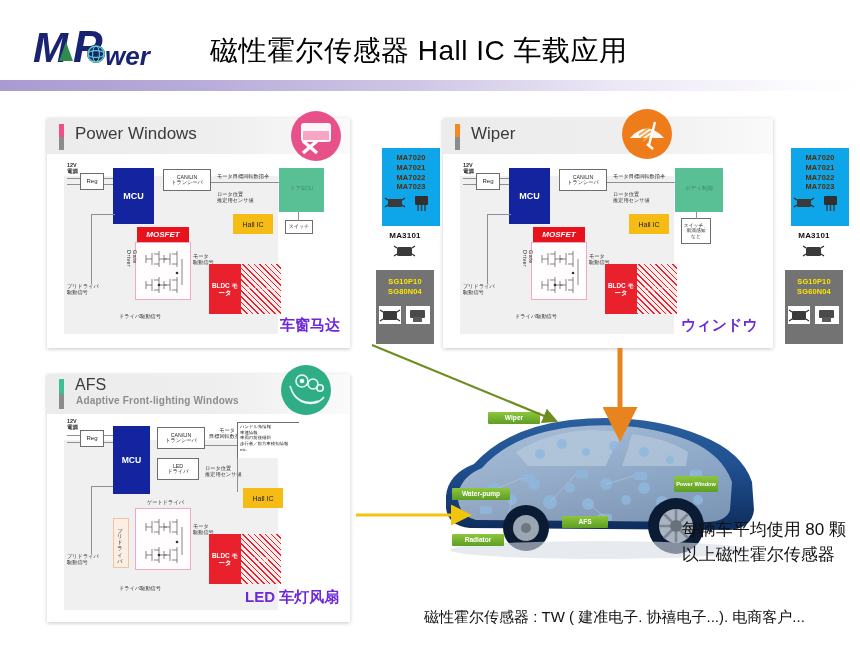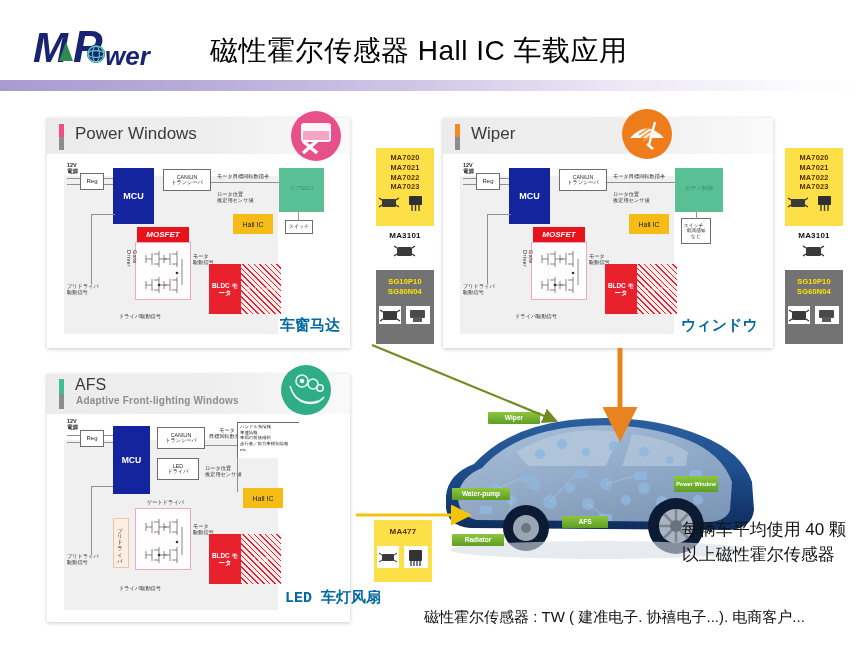--- a/index.html
+++ b/index.html
@@ -80,30 +80,30 @@
     display: flex; align-items: center; justify-content: center;
     background-color: #fdecec;
     background-image: repeating-linear-gradient(45deg, #e8212c 0 1px, transparent 1px 4px);
   }
   .wire { position: absolute; background: #8f8f8f; }
   .lbl { position: absolute; line-height: 1.15; white-space: pre; color: #2b2b2b; }
   .bridge {
     position: absolute; border: 1px solid #f0a9c4; background: #fffdfe;
   }
   .cn-label {
-    position: absolute; color: #0369a1; font-weight: bold; white-space: nowrap; font-family: Liberation Mono, monospace;
+    position: absolute; color: #6d28d9; font-weight: bold; white-space: nowrap;
   }
 
   
   .parts-col { position: absolute; background: #fff; }
   .chip-block {
     position: absolute; display: flex; flex-direction: column;
     align-items: center; justify-content: flex-start;
   }
-  .chip-yellow { background: #fde047; }
+  .chip-yellow { background: #0ea5e9; margin-left: 6px; }
   .chip-red { background: #737373; }
   .chip-white { background: #ffffff; }
   .chip-text {
     font-weight: bold; line-height: 1.32; text-align: center;
     letter-spacing: .2px;
   }
   .pkg { position: relative; }
 
   
   .car-wrap { position: absolute; }
@@ -517,43 +517,24 @@
       <div class="wire" style="left:44px; top:72px; width:1px; height:68px;"></div>
       <div class="wire" style="left:44px; top:72px; width:22px; height:1px;"></div>
 
       <div class="lbl" style="left:146px; top:110px; font-size:5.2px;">モータ
 駆動信号</div>
 
       <div class="bldc" style="left:162px; top:120px; width:32px; height:50px; font-size:6.4px;">BLDC
 モータ</div>
       <div class="hatch" style="left:194px; top:120px; width:40px; height:50px; font-size:7.4px;">LED</div>
 
-      <div class="cn-label" style="left:198px; top:174px; font-size:15px;margin-left:40px;">LED 车灯风扇</div>
+      <div class="cn-label" style="left:198px; top:174px; font-size:15px;">LED 车灯风扇</div>
     </div>
   </div>
 
-  <div class="parts-col" style="left:372px; top:520px; width:66px; height:70px;">
-    <div class="chip-block chip-yellow" style="left:2px; top:0; width:58px; height:62px; position:absolute;">
-      <div class="chip-text" style="color:#5a2a00; font-size:8px; padding-top:7px;">
-        <div>MA477</div>
-      </div>
-      <div class="pkg" style="width:100%; height:34px; margin-top:4px;">
-        <svg width="58" height="34" viewBox="0 0 58 34">
-          <rect x="3" y="4" width="22" height="22" fill="#fff"></rect>
-          <rect x="8" y="12" width="12" height="7" rx="1" fill="#3a3a3a"></rect>
-          <path d="M8 13 l-3 -2 M8 18 l-3 2 M20 13 l3 -2 M20 18 l3 2" stroke="#2b2b2b" stroke-width="1"></path>
-          <rect x="30" y="4" width="24" height="22" fill="#fff"></rect>
-          <rect x="35" y="8" width="13" height="11" rx="1" fill="#333"></rect>
-          <g stroke="#3a3a3a" stroke-width="1.3">
-            <path d="M37 19 v5 M40 19 v5 M43 19 v5 M46 19 v5"></path>
-          </g>
-        </svg>
-      </div>
-    </div>
-  </div>
 
   <div class="car-wrap" style="left:430px; top:378px; width:330px; height:200px;">
     <svg width="330" height="200" viewBox="0 0 330 200">
       <defs>
         <linearGradient id="body" x1="0" y1="0" x2="0" y2="1">
           <stop offset="0" stop-color="#2b5f9e"></stop>
           <stop offset=".45" stop-color="#1f4f8f"></stop>
           <stop offset="1" stop-color="#0e2c5c"></stop>
         </linearGradient>
         <linearGradient id="glass" x1="0" y1="0" x2="1" y2="1">
@@ -636,17 +617,17 @@
       </marker>
       <marker id="ah-yellow" markerWidth="7" markerHeight="7" refX="5" refY="3.5" orient="auto">
         <path d="M0 0 L7 3.5 L0 7 z" fill="#f2c40c"></path>
       </marker>
     </defs>
     <line x1="372" y1="345" x2="554" y2="420" stroke="#6f8c21" stroke-width="2.2" marker-end="url(#ah-green)"></line>
     <line x1="620" y1="348" x2="620" y2="432" stroke="#e8841f" stroke-width="5" marker-end="url(#ah-orange)"></line>
     <line x1="356" y1="515" x2="466" y2="515" stroke="#f2c40c" stroke-width="3" marker-end="url(#ah-yellow)"></line>
   </svg>
 
-  <div class="note" style="right:14px; top:518px; font-size:17px; text-align:left;">每辆车平均使用 40 颗
+  <div class="note" style="right:14px; top:518px; font-size:17px; text-align:left;">每辆车平均使用 80 颗
 以上磁性霍尔传感器</div>
   <div class="footer-note" style="left:424px; top:608px; font-size:15px;">磁性霍尔传感器 : TW ( 建准电子. 协禧电子...). 电商客户...</div>
 
 </div>
 
 </body></html>

